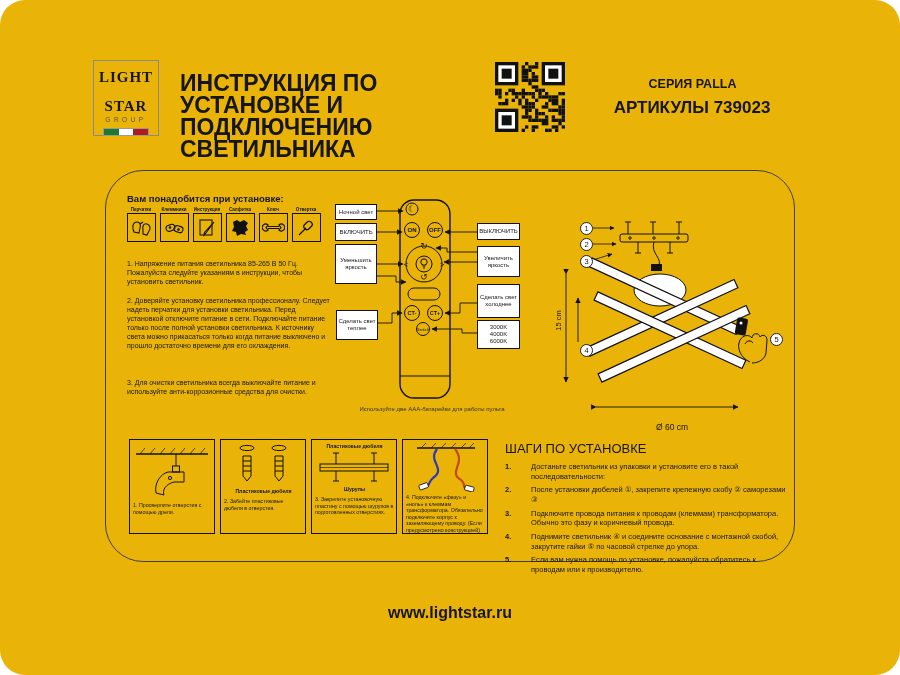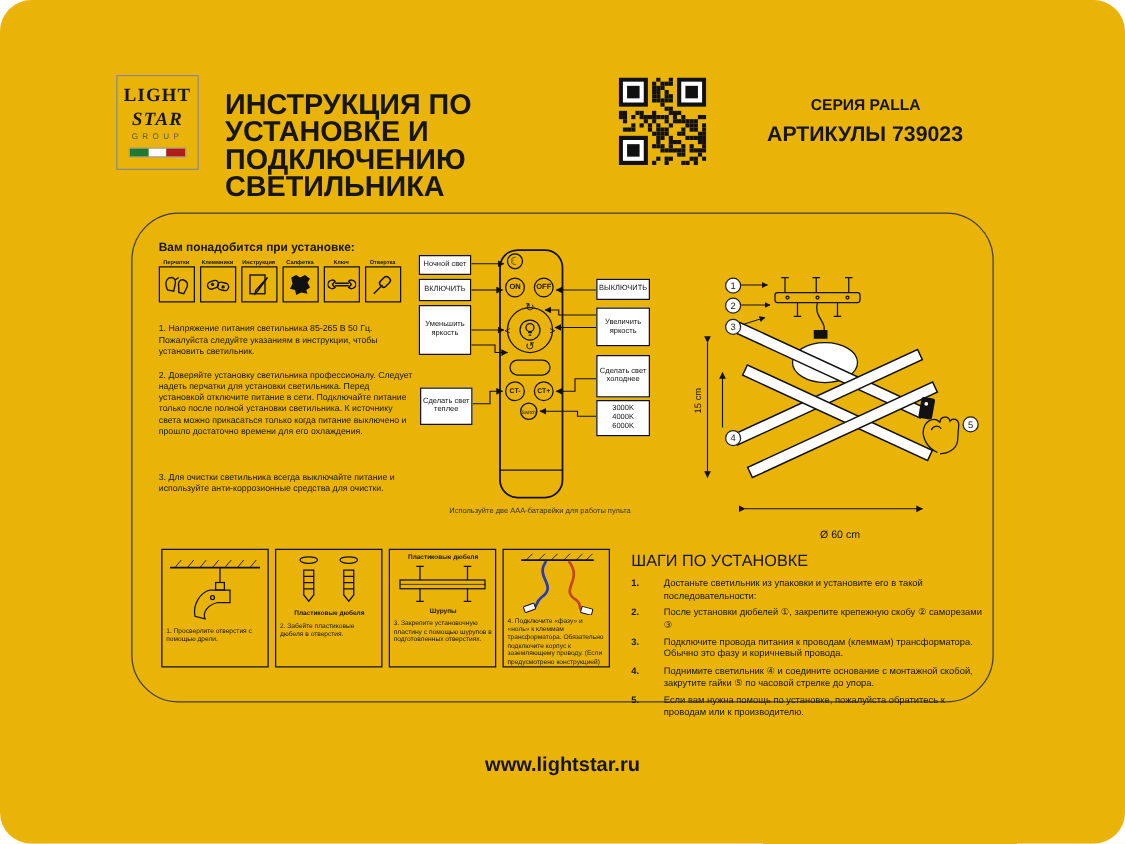--- a/index.html
+++ b/index.html
@@ -57,21 +57,21 @@
   .footer{left:0;top:604px;width:900px;text-align:center;font-weight:700;font-size:16px;}
   svg{display:block;}
 </style>
 </head>
 <body>
 
 <div class="page">
 
   <div class="abs logo-box">
     <div class="logo-t">LIGHT</div>
-    <div class="logo-t" style="margin-top:4px;font-style:italic;">STAR</div>
+    <div class="logo-t" style="margin-top:14px;">STAR</div>
     <div class="logo-g">GROUP</div>
     <div class="flag">
       <div style="background:#1d7a2e;"></div>
         <div style="background:#fff;"></div>
         <div style="background:#b01c1c;"></div>
     </div>
   </div>
 
   <div class="abs title">
     <div>ИНСТРУКЦИЯ ПО УСТАНОВКЕ И</div>

